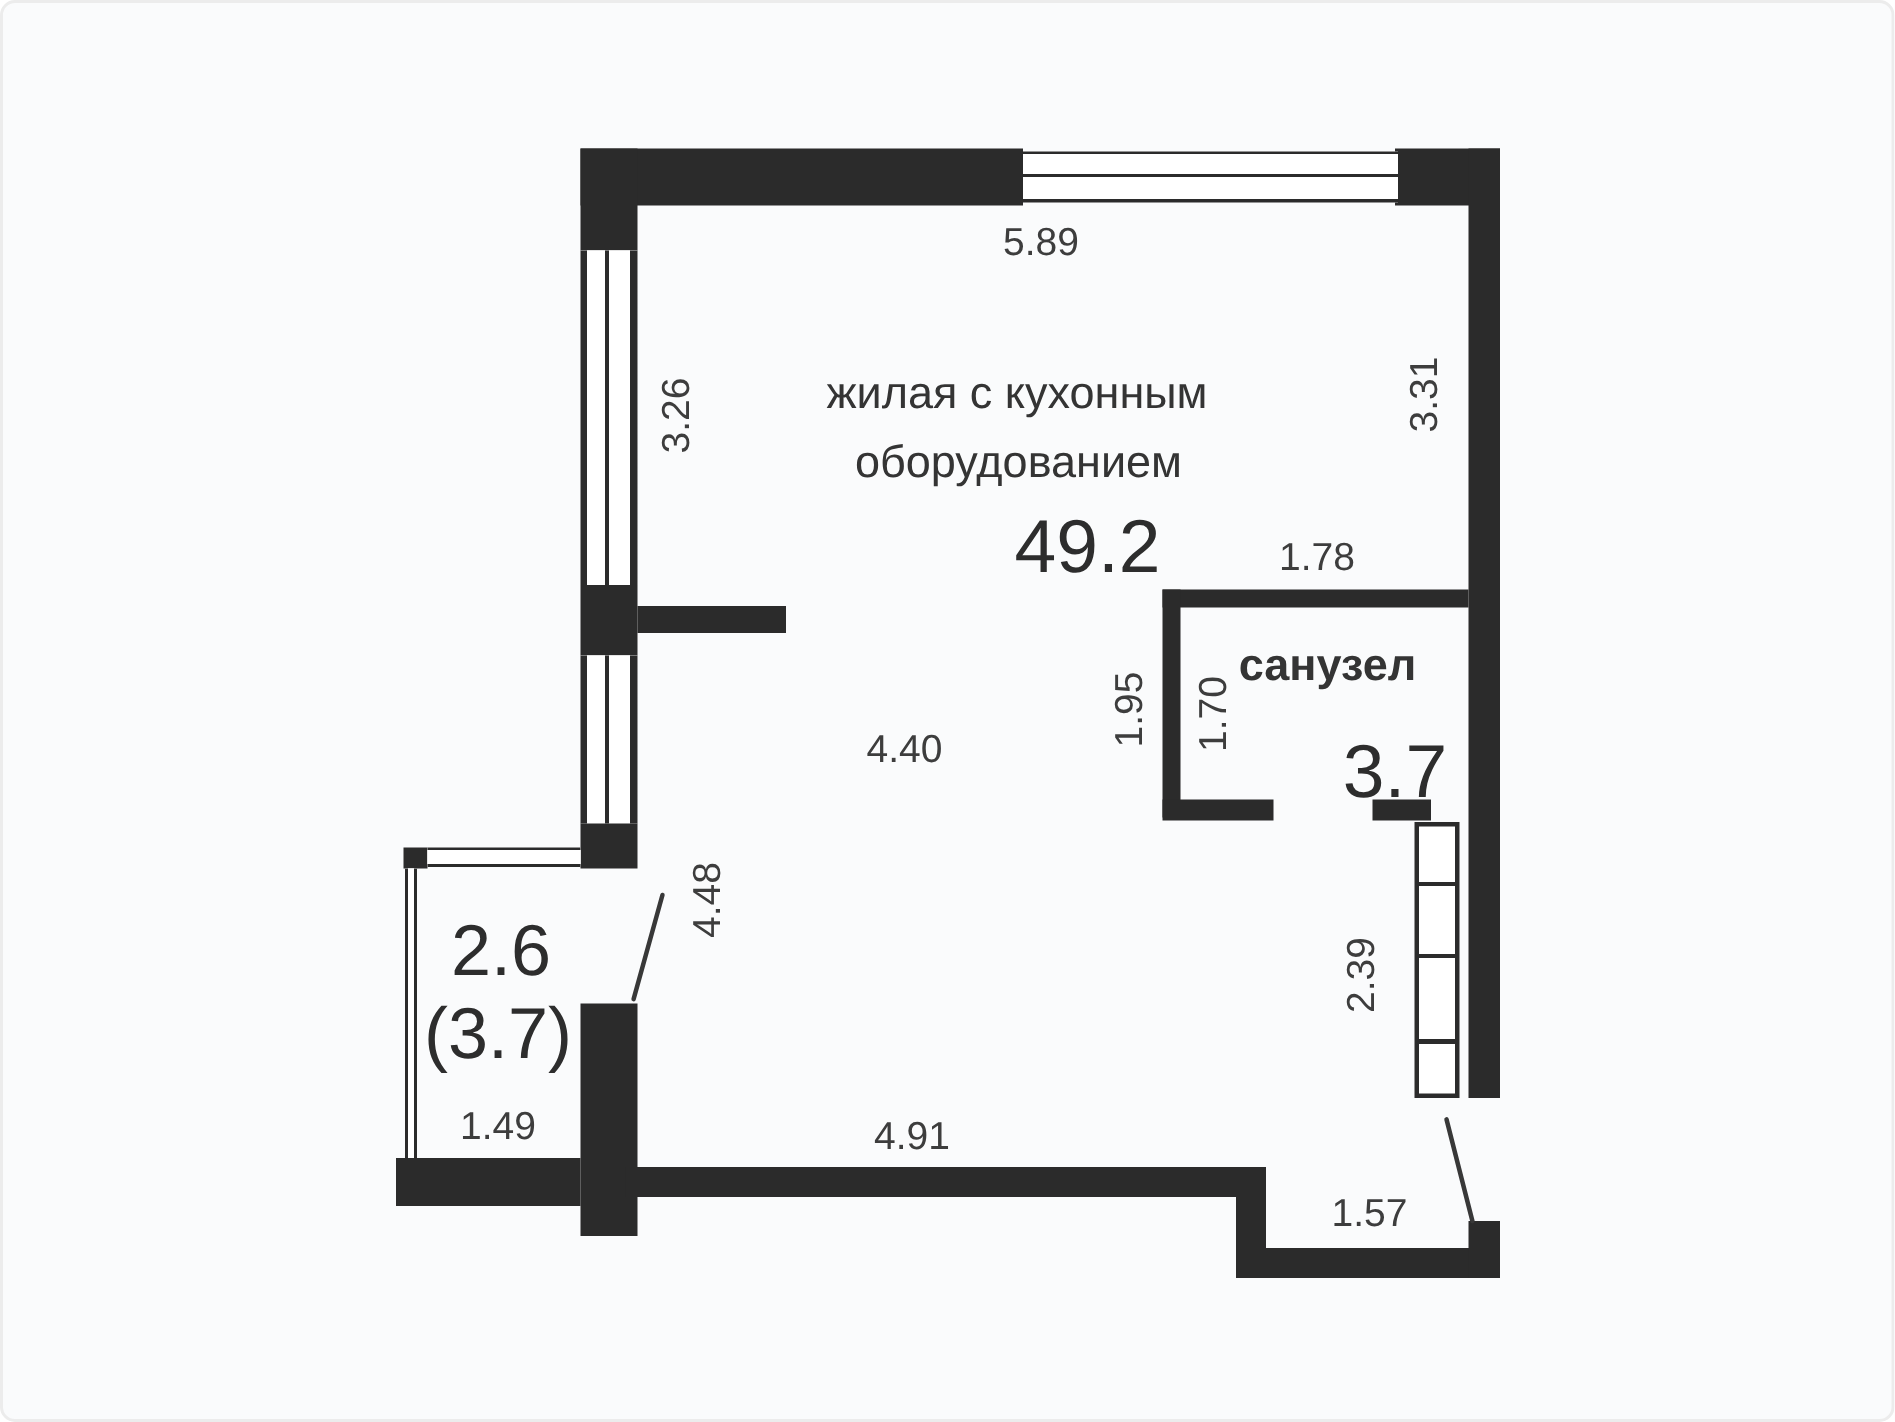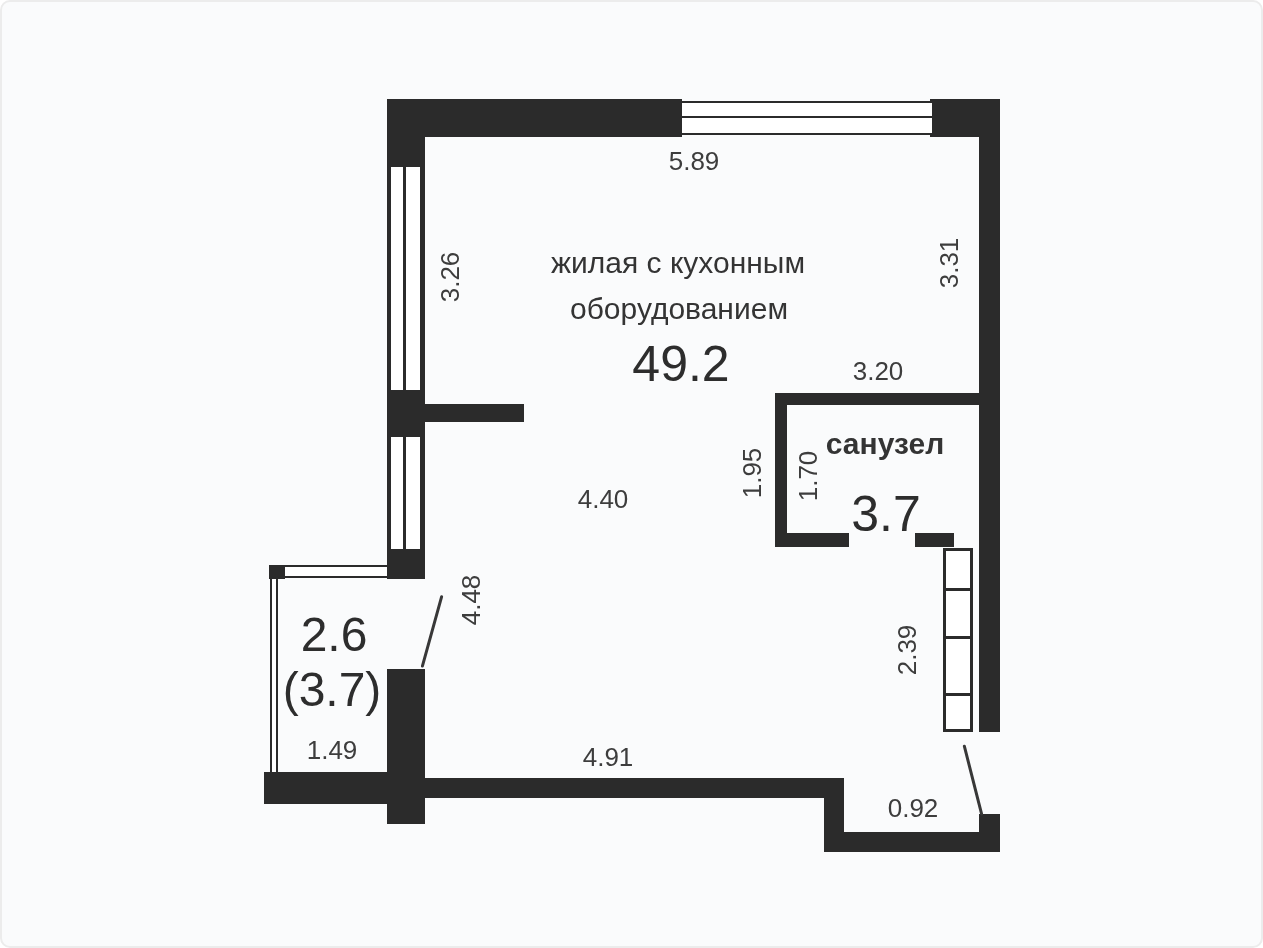--- a/index.html
+++ b/index.html
@@ -10,21 +10,21 @@
     font-family:"Liberation Sans","DejaVu Sans",sans-serif;
   }
   .wall{position:absolute;background:#2b2b2b;}
   .win{position:absolute;box-sizing:border-box;background:#fff;}
   .lbl{
     position:absolute;transform:translate(-50%,-50%);
     font-size:26px;color:#3d3d3d;white-space:nowrap;line-height:1;
   }
   .vlbl{transform:translate(-50%,-50%) rotate(-90deg);}
   .name{font-size:30px;color:#343434;}
-  .area{font-size:50px;color:#2d2d2d;}
+  .area{font-size:50px;color:#2d2d2d;margin-left:44px;}
   .area-sm{font-size:48px;color:#2d2d2d;}
   .leaf{
     position:absolute;height:3px;background:#383838;
     transform-origin:0 50%;border-radius:2px;
   }
   .closet{
     position:absolute;left:941px;top:546px;width:30px;height:184px;
     background-color:#fff;border:3px solid #2b2b2b;box-sizing:border-box;
     background-image:linear-gradient(to bottom,
       rgba(0,0,0,0) 0 37px,#2b2b2b 37px 40px,
@@ -77,23 +77,23 @@
 
   <div class="lbl name" style="left:883px;top:442px;font-weight:bold;">санузел</div>
   <div class="lbl area" style="left:884px;top:512px;">3.7</div>
 
   <div class="lbl area-sm" style="left:332px;top:633px;">2.6</div>
   <div class="lbl area-sm" style="left:330px;top:688px;">(3.7)</div>
 
   <div class="lbl" style="left:692px;top:159px;">5.89</div>
   <div class="lbl vlbl" style="left:448px;top:275px;">3.26</div>
   <div class="lbl vlbl" style="left:947px;top:261px;">3.31</div>
-  <div class="lbl" style="left:876px;top:369px;">3.20</div>
+  <div class="lbl" style="left:876px;top:369px;">1.78</div>
   <div class="lbl vlbl" style="left:750px;top:471px;">1.95</div>
   <div class="lbl vlbl" style="left:806px;top:474px;">1.70</div>
   <div class="lbl" style="left:601px;top:497px;">4.40</div>
   <div class="lbl vlbl" style="left:469px;top:598px;">4.48</div>
   <div class="lbl vlbl" style="left:905px;top:648px;">2.39</div>
   <div class="lbl" style="left:330px;top:748px;">1.49</div>
   <div class="lbl" style="left:606px;top:755px;">4.91</div>
-  <div class="lbl" style="left:911px;top:806px;">0.92</div>
+  <div class="lbl" style="left:911px;top:806px;">1.57</div>
 
 </div>
 
 </body></html>

